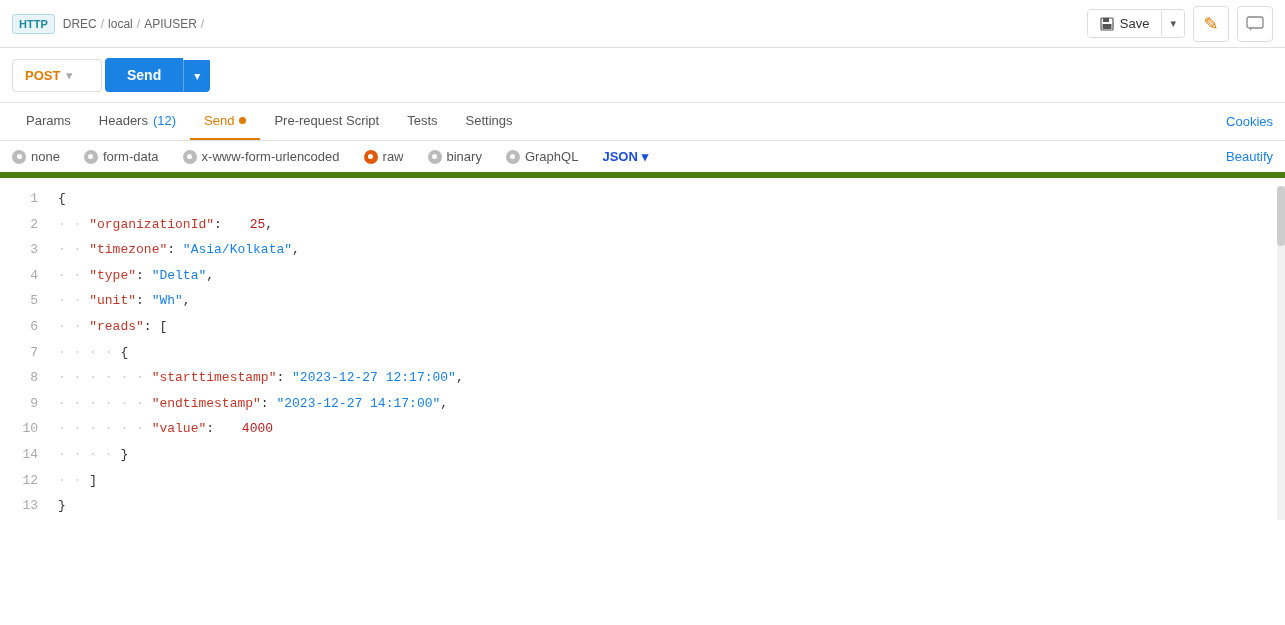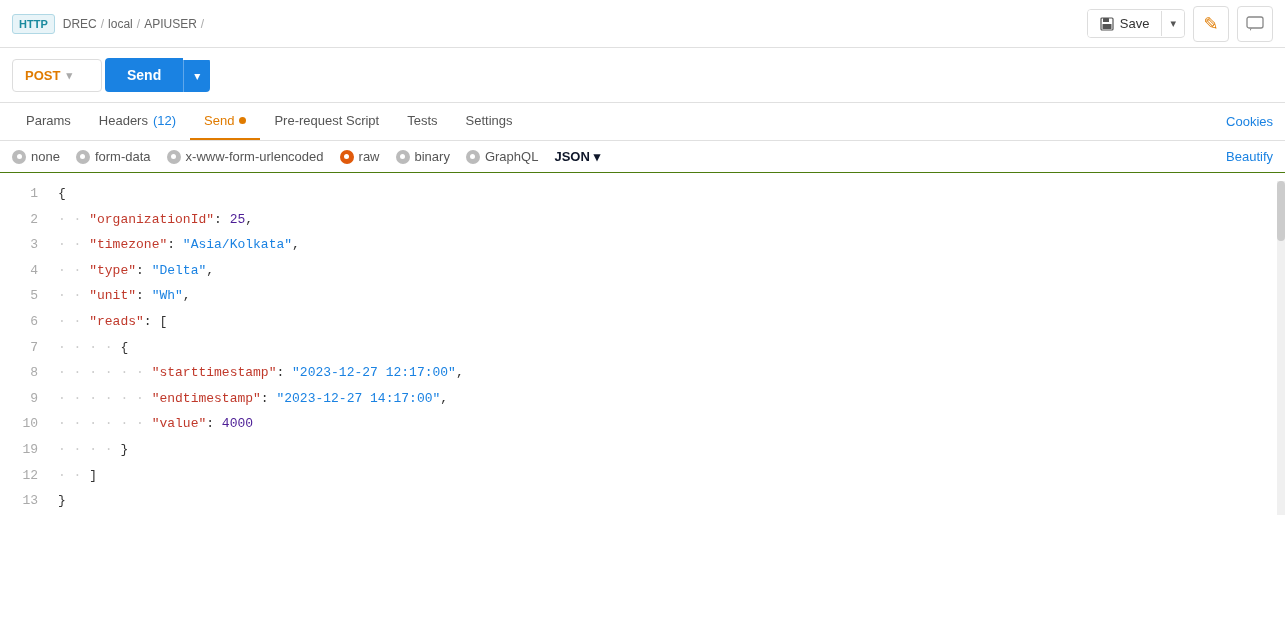--- a/index.html
+++ b/index.html
@@ -183,22 +183,22 @@
       color: #1a82e2;
       cursor: pointer;
       font-size: 13px;
     }
 
     
     .body-types {
       display: flex;
       align-items: center;
       padding: 8px 12px;
-      gap: 16px;
-      border-bottom: 1px solid #4d7c0f;
+      gap: 24px;
+      border-bottom: 6px solid #4d7c0f;
     }
     .body-type {
       display: flex;
       align-items: center;
       gap: 5px;
       cursor: pointer;
       color: #555;
       font-size: 13px;
     }
     .radio-circle {
@@ -230,21 +230,21 @@
       content: '';
       width: 5px;
       height: 5px;
       border-radius: 50%;
       background: #fff;
     }
     .json-selector {
       display: flex;
       align-items: center;
       gap: 4px;
-      color: #0f172a;
+      color: #1d4ed8;
       font-weight: 600;
       cursor: pointer;
       font-size: 13px;
     }
     .beautify-btn {
       margin-left: auto;
       color: #1a82e2;
       cursor: pointer;
       font-size: 13px;
       font-weight: 500;
@@ -279,21 +279,21 @@
       padding: 0 8px;
     }
     .code-line {
       display: block;
       height: 25.6px;
       line-height: 25.6px;
       white-space: pre;
     }
     .key { color: #c0392b; }
     .str-val { color: #1a82e2; }
-    .num-val { color: #4c1d95; }
+    .num-val { color: #b91c1c; margin-left: 20px; }
     .punc { color: #333; }
     .dot-indent { color: #ccc; }
 
     .scrollbar-track {
       width: 8px;
       background: #f0f0f0;
       flex-shrink: 0;
     }
     .scrollbar-thumb {
       width: 8px;
@@ -409,21 +409,21 @@
     <span class="line-number">1</span>
     <span class="line-number">2</span>
     <span class="line-number">3</span>
     <span class="line-number">4</span>
     <span class="line-number">5</span>
     <span class="line-number">6</span>
     <span class="line-number">7</span>
     <span class="line-number">8</span>
     <span class="line-number">9</span>
     <span class="line-number">10</span>
-    <span class="line-number">19</span>
+    <span class="line-number">14</span>
     <span class="line-number">12</span>
     <span class="line-number">13</span>
   </div>
   <div class="code-content">
     <span class="code-line"><span class="punc">{</span></span>
     <span class="code-line"><span class="dot-indent">· · </span><span class="key">"organizationId"</span><span class="punc">: </span><span class="num-val">25</span><span class="punc">,</span></span>
     <span class="code-line"><span class="dot-indent">· · </span><span class="key">"timezone"</span><span class="punc">: </span><span class="str-val">"Asia/Kolkata"</span><span class="punc">,</span></span>
     <span class="code-line"><span class="dot-indent">· · </span><span class="key">"type"</span><span class="punc">: </span><span class="str-val">"Delta"</span><span class="punc">,</span></span>
     <span class="code-line"><span class="dot-indent">· · </span><span class="key">"unit"</span><span class="punc">: </span><span class="str-val">"Wh"</span><span class="punc">,</span></span>
     <span class="code-line"><span class="dot-indent">· · </span><span class="key">"reads"</span><span class="punc">: [</span></span>

